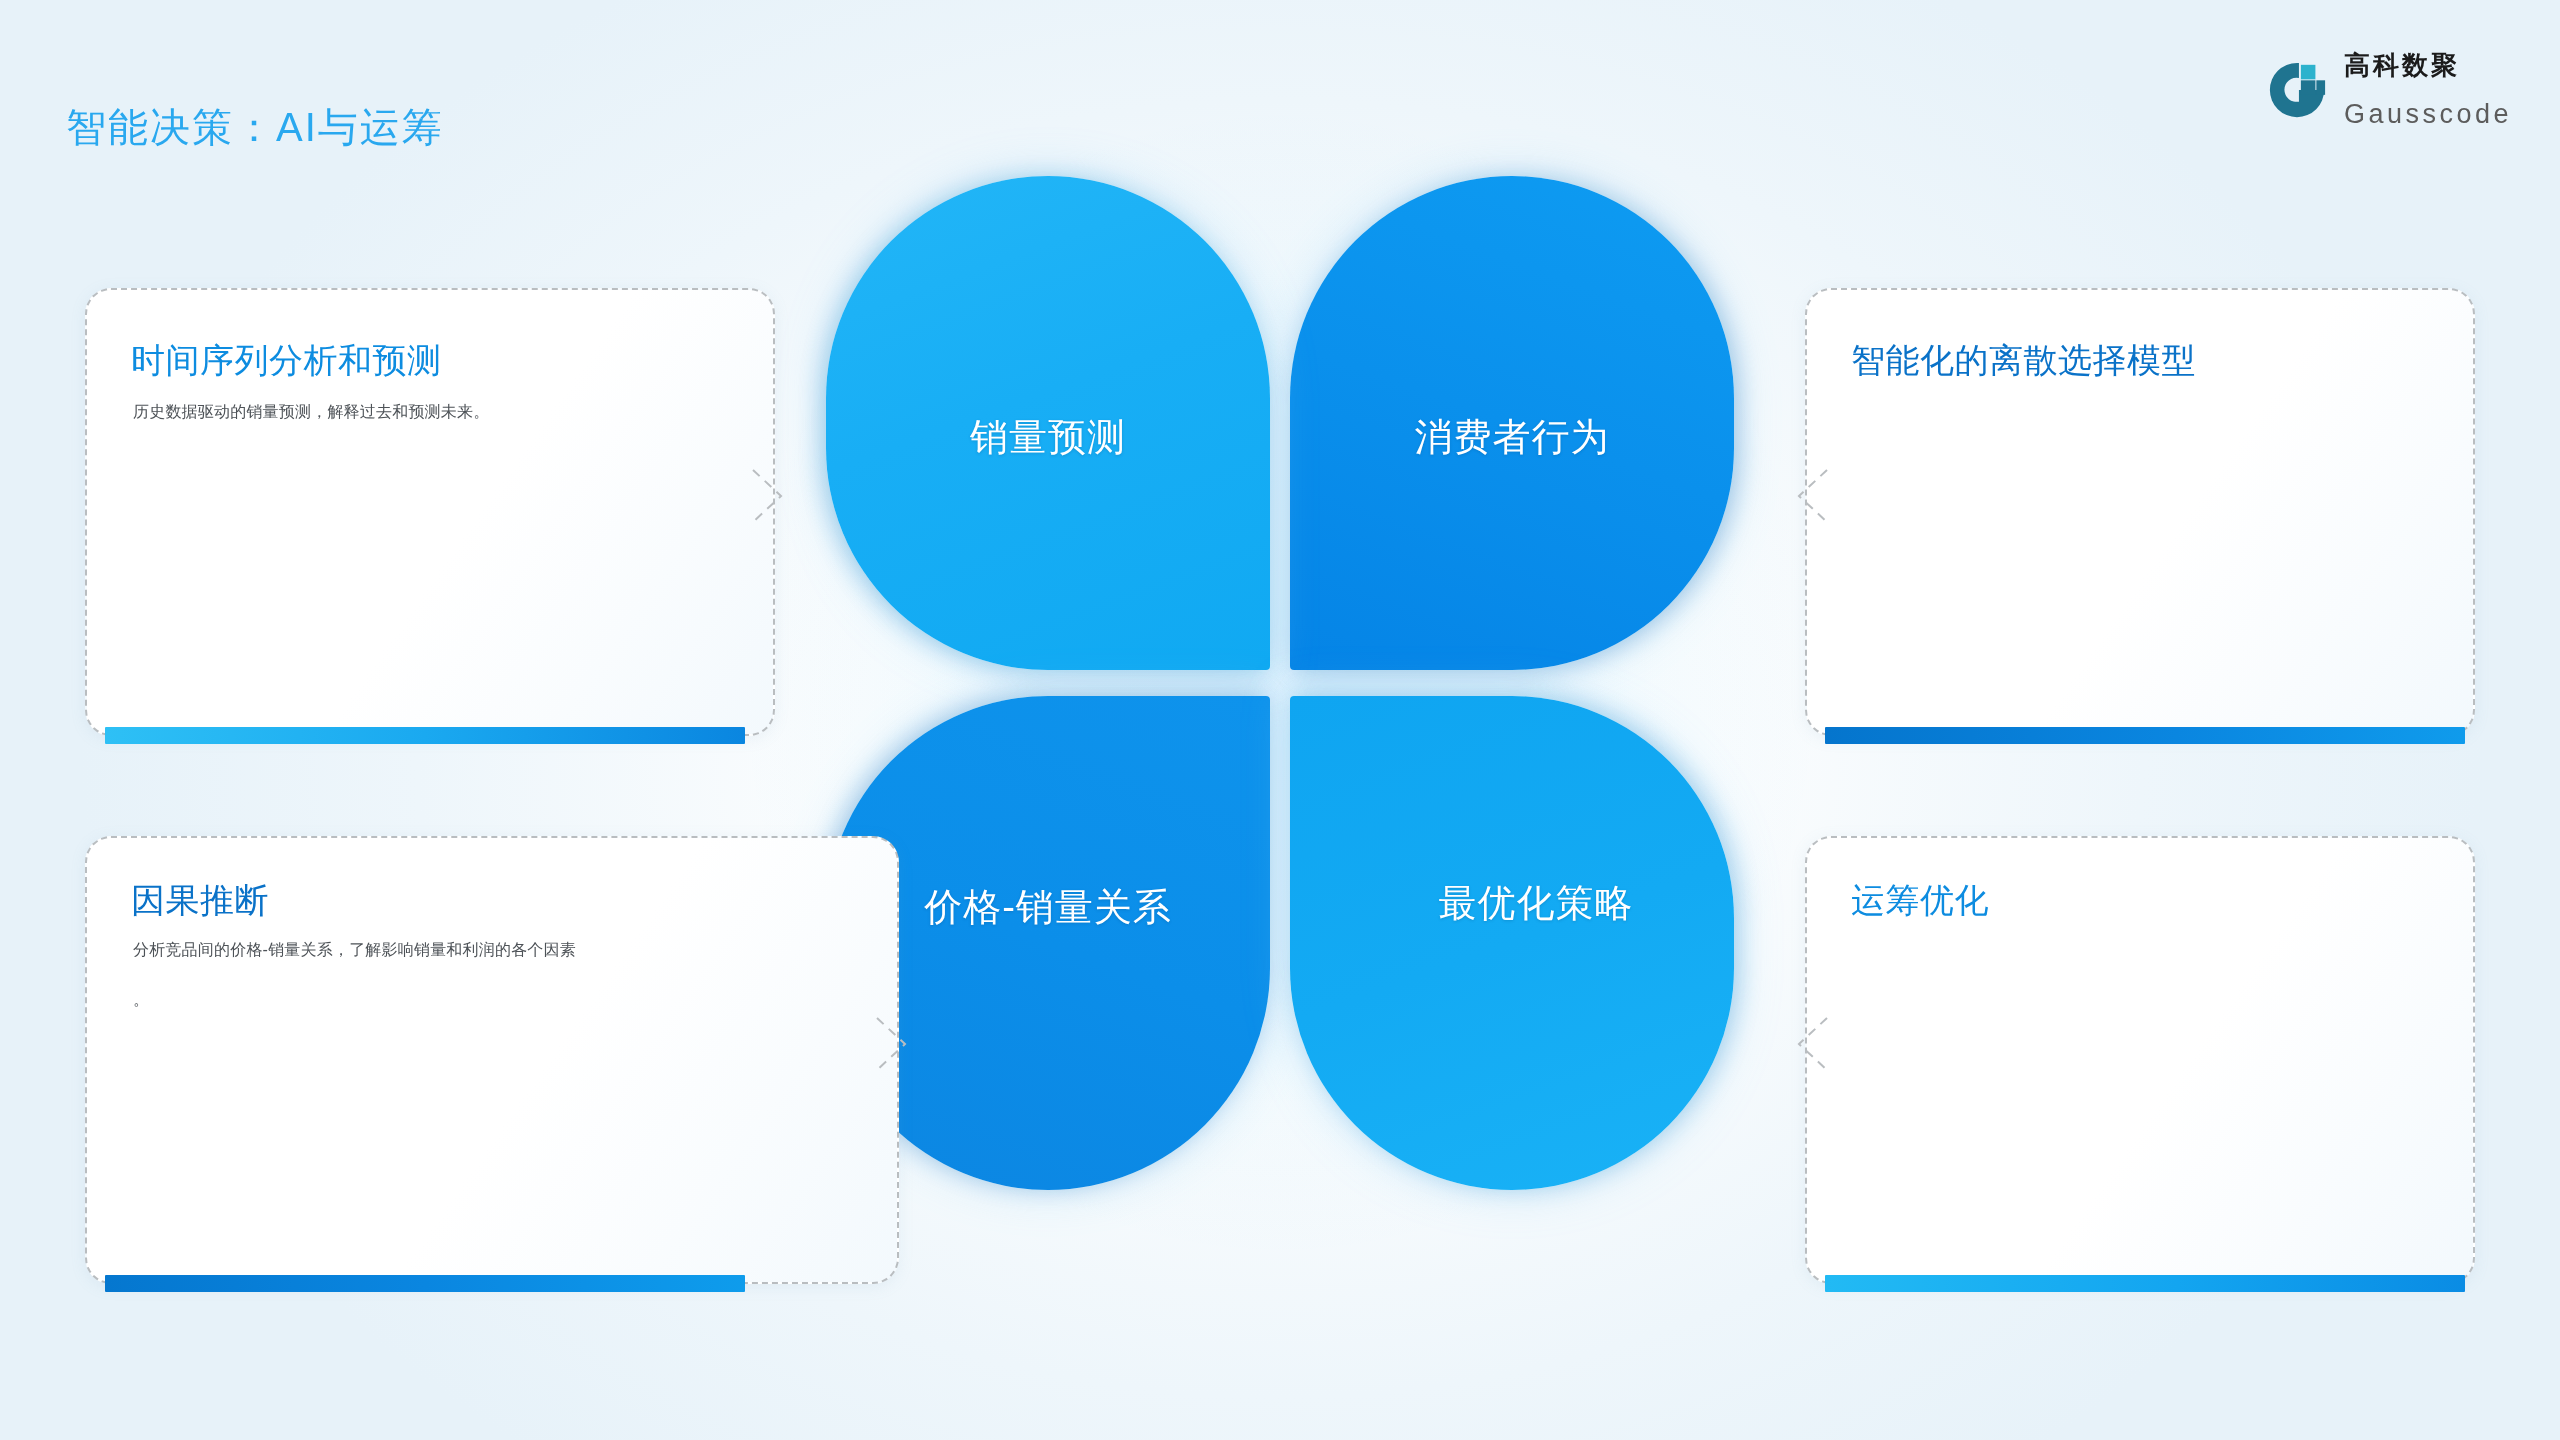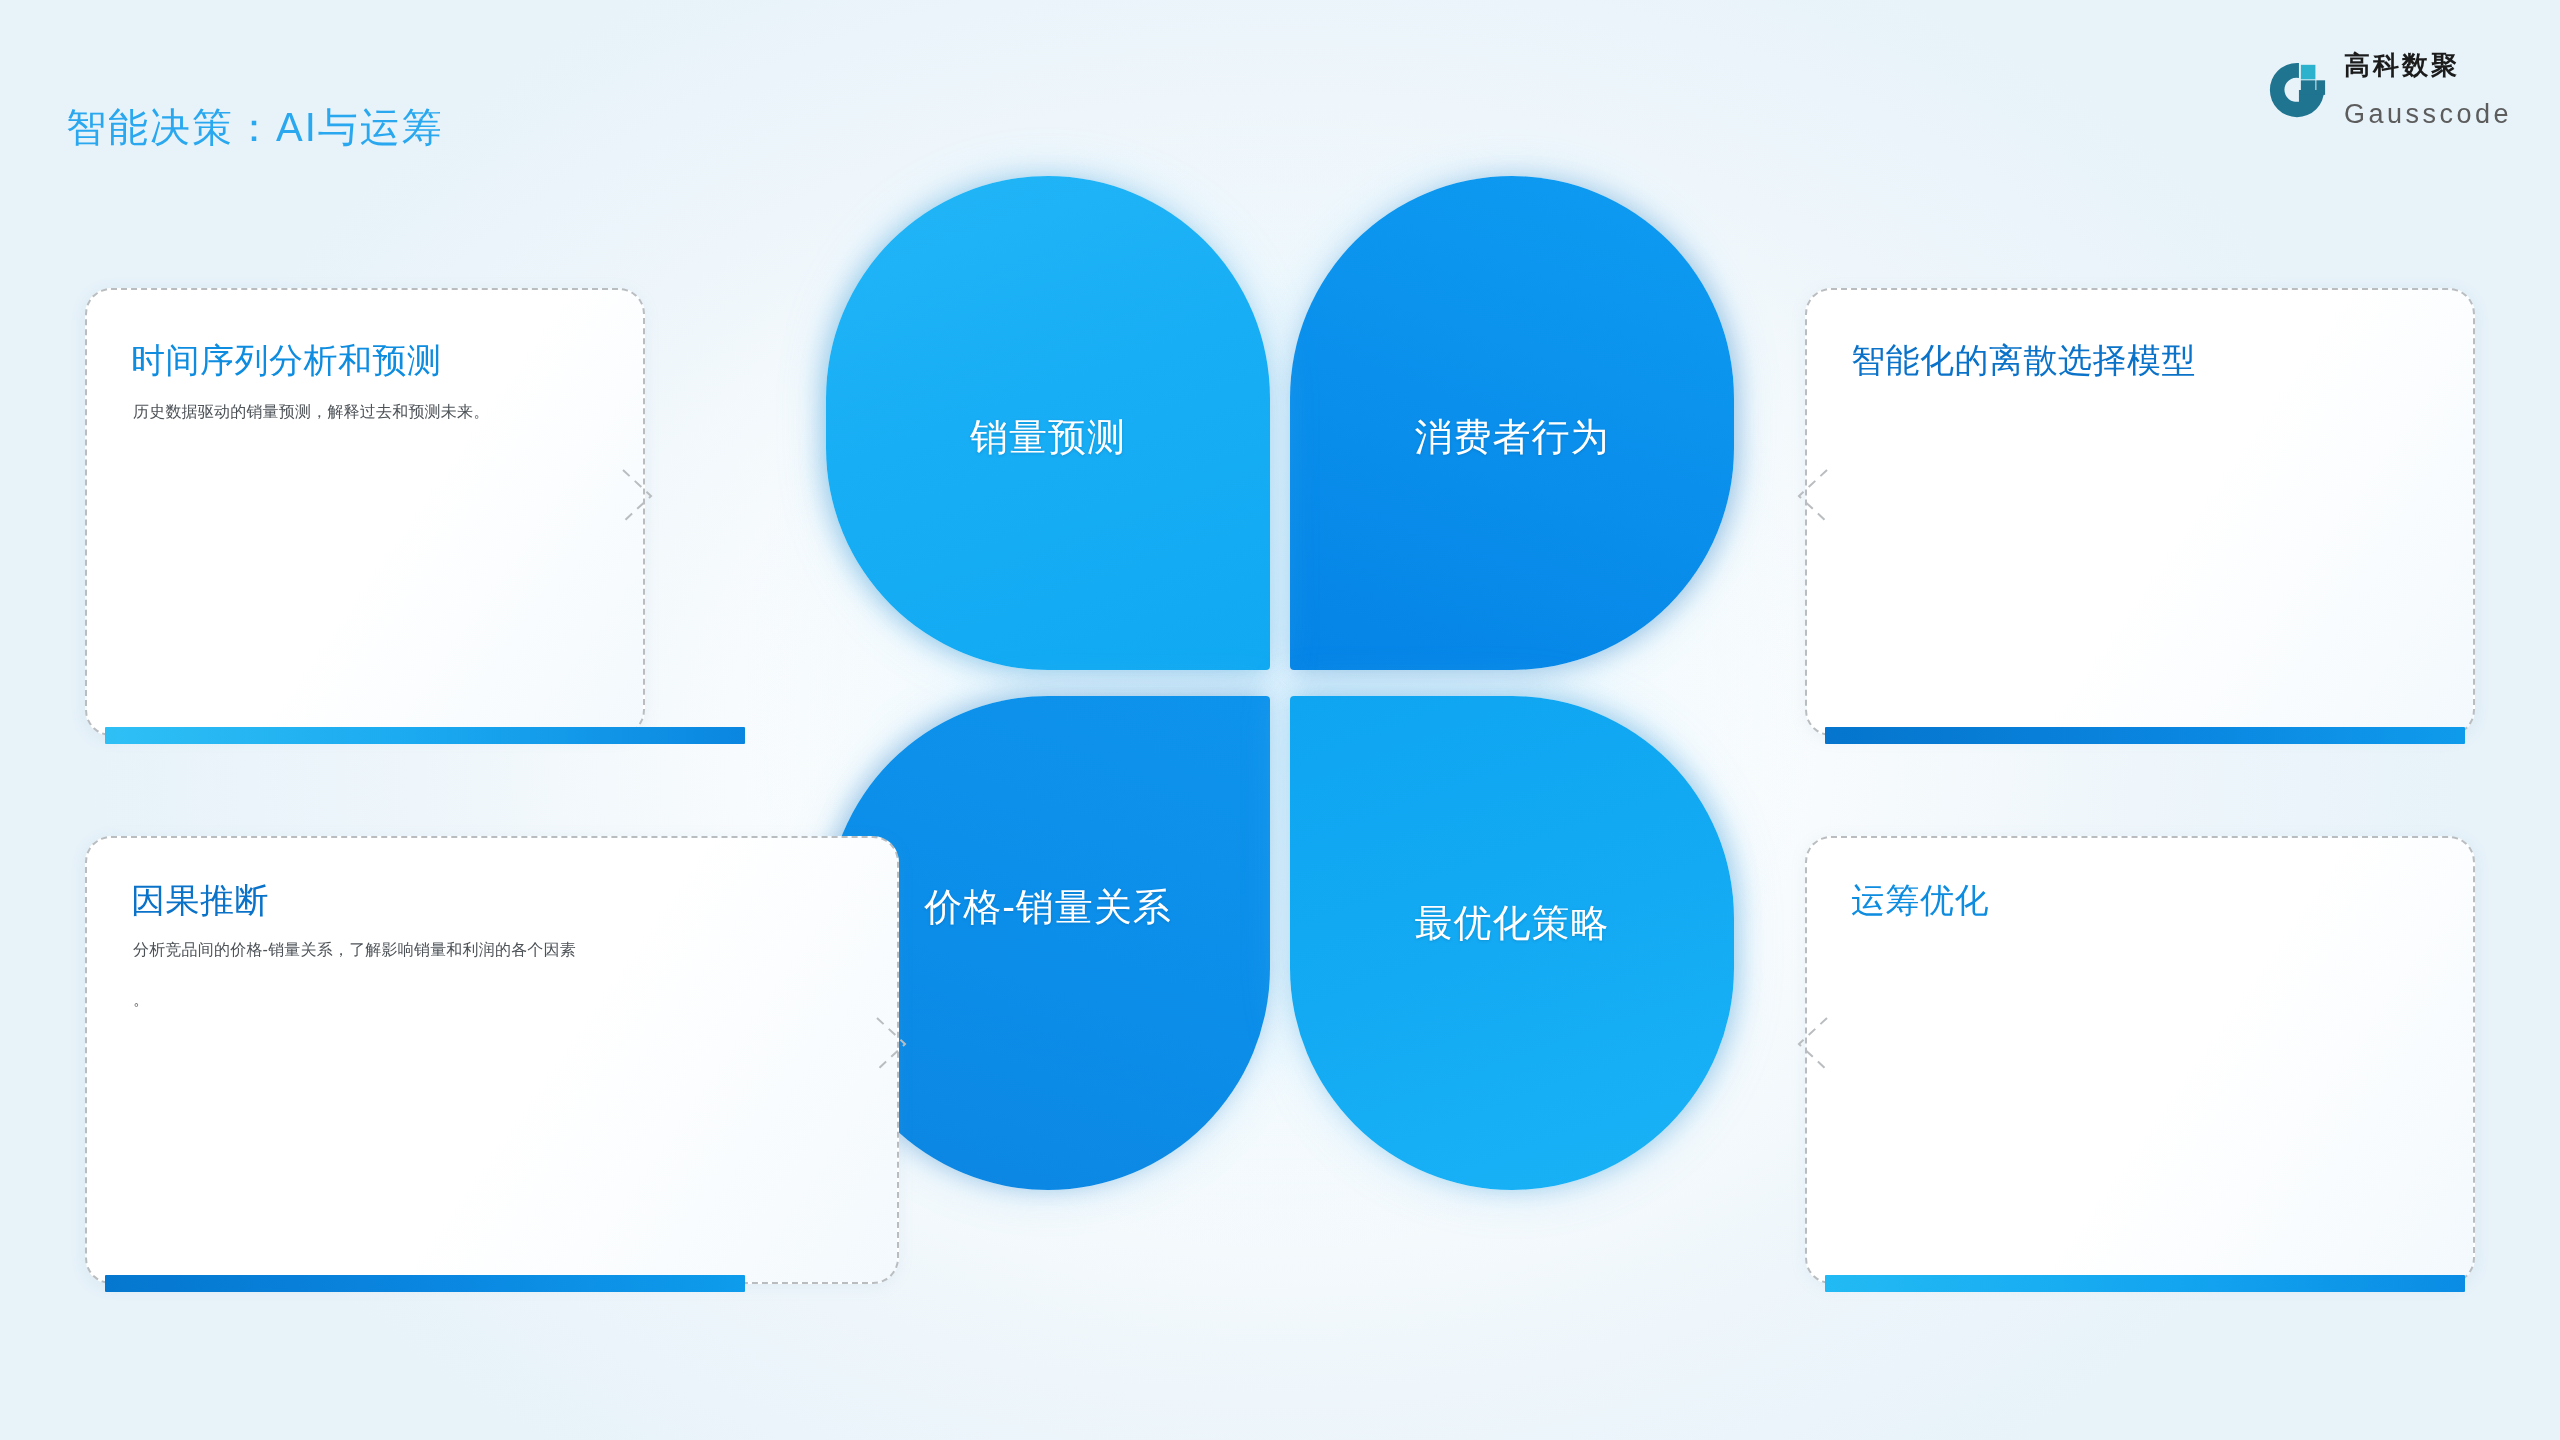--- a/index.html
+++ b/index.html
@@ -69,21 +69,21 @@
     line-height: 1.55;
     letter-spacing: 0.2px;
   }
   .accent-bar {
     position: absolute;
     height: 17px;
     border-radius: 1px;
   }
 
   
-  #card-tl { left: 85px;  top: 288px;  width: 560px; height: 448px; }
+  #card-tl { left: 85px;  top: 288px;  width: 690px; height: 448px; }
   #card-bl { left: 85px;  top: 836px;  width: 814px; height: 448px; }
   
   #card-tr { left: 1805px; top: 288px; width: 670px; height: 448px; }
   #card-br { left: 1805px; top: 836px; width: 670px; height: 448px; }
 
   #card-tl .card-title { left: 44px; top: 48px; }
   #card-tl .card-desc  { left: 46px; top: 110px; width: 610px; }
   #card-tl .accent-bar { left: 18px; bottom: -10px; width: 640px;
       background: linear-gradient(90deg, #2ec0f5 0%, #1aa9f0 50%, #0a86e0 100%); }
 
@@ -158,21 +158,21 @@
     text-align: center;
     color: #ffffff;
     font-size: 38px;
     letter-spacing: 1px;
     text-shadow: 0 1px 3px rgba(0,60,110,0.22);
     white-space: nowrap;
   }
   .petal-tl .petal-label { top: 236px; }
   .petal-tr .petal-label { top: 236px; }
   .petal-bl .petal-label { top: 186px; }
-  .petal-br .petal-label { top: 202px; }
+  .petal-br .petal-label { top: 182px; margin-left: 24px; }
 
   
   .flower-glow {
     position: absolute;
     left: 746px; top: 116px;
     width: 1068px; height: 1134px;
     border-radius: 50%;
     background: radial-gradient(ellipse at 50% 50%,
         rgba(150,215,250,0.22) 0%,
         rgba(190,230,250,0.14) 45%,

